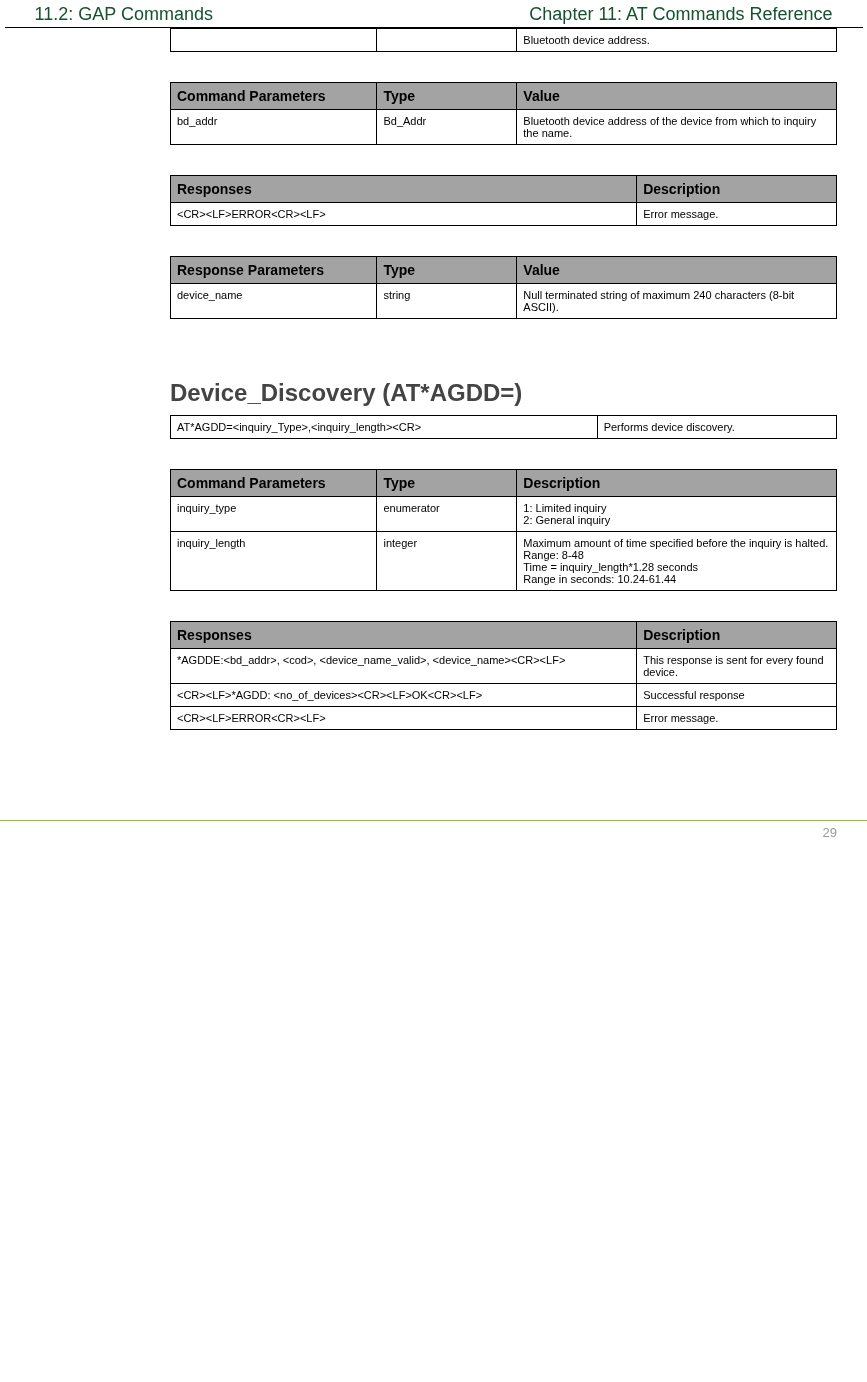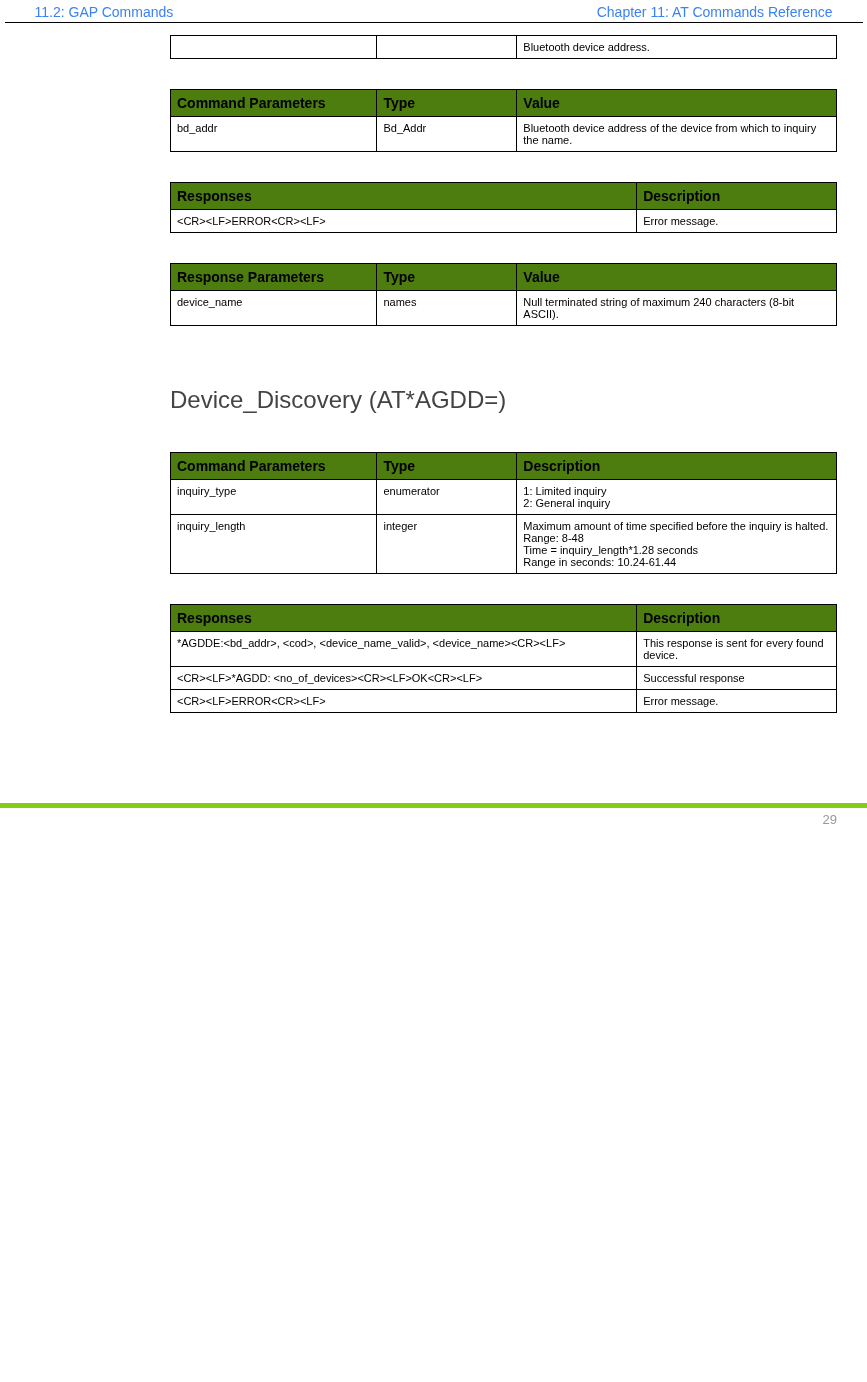--- a/index.html
+++ b/index.html
@@ -5,65 +5,65 @@
   body {
     font-family: Arial, Helvetica, sans-serif;
     font-size: 12px;
     margin: 0;
     padding: 0;
     background: #fff;
     color: #000;
   }
   .page {
     width: 867px;
-    margin: 12px auto;
+    margin: 0 auto;
     padding: 0 30px 30px 170px;
     box-sizing: border-box;
   }
   .header-bar {
     width: 858px;
     margin: 0 auto;
     display: flex;
     justify-content: space-between;
     padding: 4px 30px 2px 30px;
     box-sizing: border-box;
     font-family: "Trebuchet MS", Arial, sans-serif;
-    font-size: 14px;
-    color: #3b82f6;
+    font-size: 18px;
+    color: #14532d;
     border-bottom: 1px solid #000;
   }
   table {
     border-collapse: collapse;
     width: 100%;
     margin-bottom: 30px;
   }
   th, td {
     border: 1px solid #000;
     padding: 5px 6px;
     text-align: left;
     vertical-align: top;
     font-size: 11px;
   }
   th {
-    background: #4d7c0f;
+    background: #a3a3a3;
     font-family: Verdana, Arial, sans-serif;
     font-weight: bold;
     font-size: 14px;
   }
   h2.section {
     font-family: "Trebuchet MS", Arial, sans-serif;
-    font-weight: normal;
+    font-weight: bold;
     font-size: 24px;
     color: #444;
     margin: 30px 0 8px 0;
   }
   .footer {
     width: 867px;
     margin: 30px auto 0 auto;
-    border-top: 5px solid #84cc16;
+    border-top: 1px solid #84cc16;
     text-align: right;
     padding: 4px 30px;
     box-sizing: border-box;
     font-family: "Trebuchet MS", Arial, sans-serif;
     color: #999;
     font-size: 13px;
   }
   .col-a { width: 31%; }
   .col-b { width: 21%; }
   .col-c { width: 48%; }
@@ -118,35 +118,39 @@
 
   <table>
     <tbody>
         <tr>
       <th class="col-a">Response Parameters</th>
       <th class="col-b">Type</th>
       <th class="col-c">Value</th>
     </tr>
     <tr>
       <td>device_name</td>
-      <td>names</td>
+      <td>string</td>
       <td>Null terminated string of maximum 240 characters (8-bit ASCII).</td>
     </tr>
   </tbody>
     </table>
 
   <table>
     <tbody>
   </tbody>
     </table>
 
   <h2 class="section">Device_Discovery (AT*AGDD=)</h2>
 
   <table>
     <tbody>
+    <tr>
+      <td>AT*AGDD=&lt;inquiry_Type&gt;,&lt;inquiry_length&gt;&lt;CR&gt;</td>
+      <td>Performs device discovery.</td>
+    </tr>
   </tbody>
     </table>
 
   <table>
     <tbody>
         <tr>
       <th class="col-a">Command Parameters</th>
       <th class="col-b">Type</th>
       <th class="col-c">Description</th>
     </tr>

